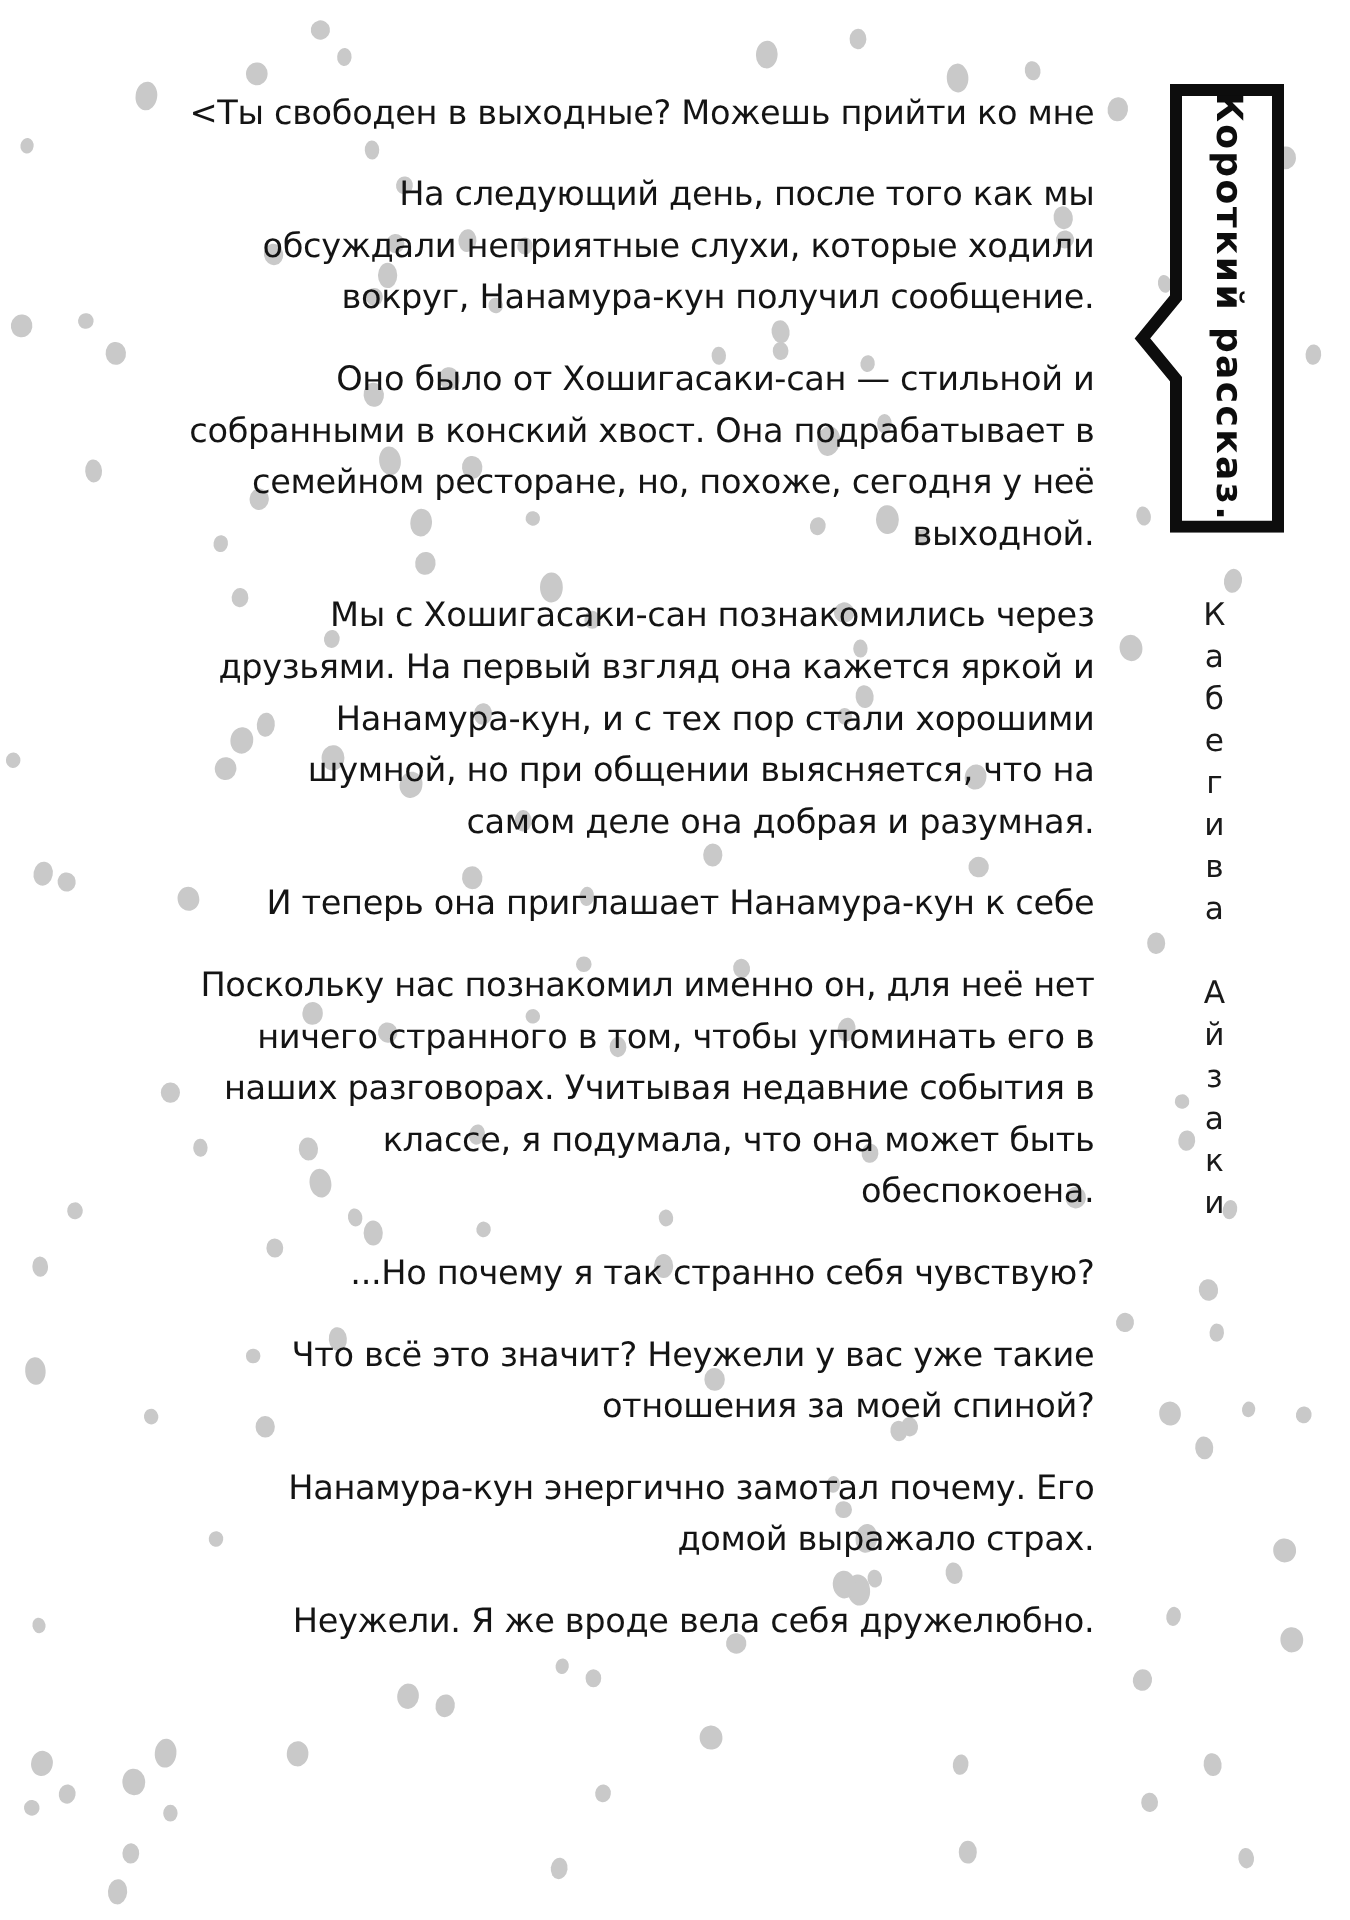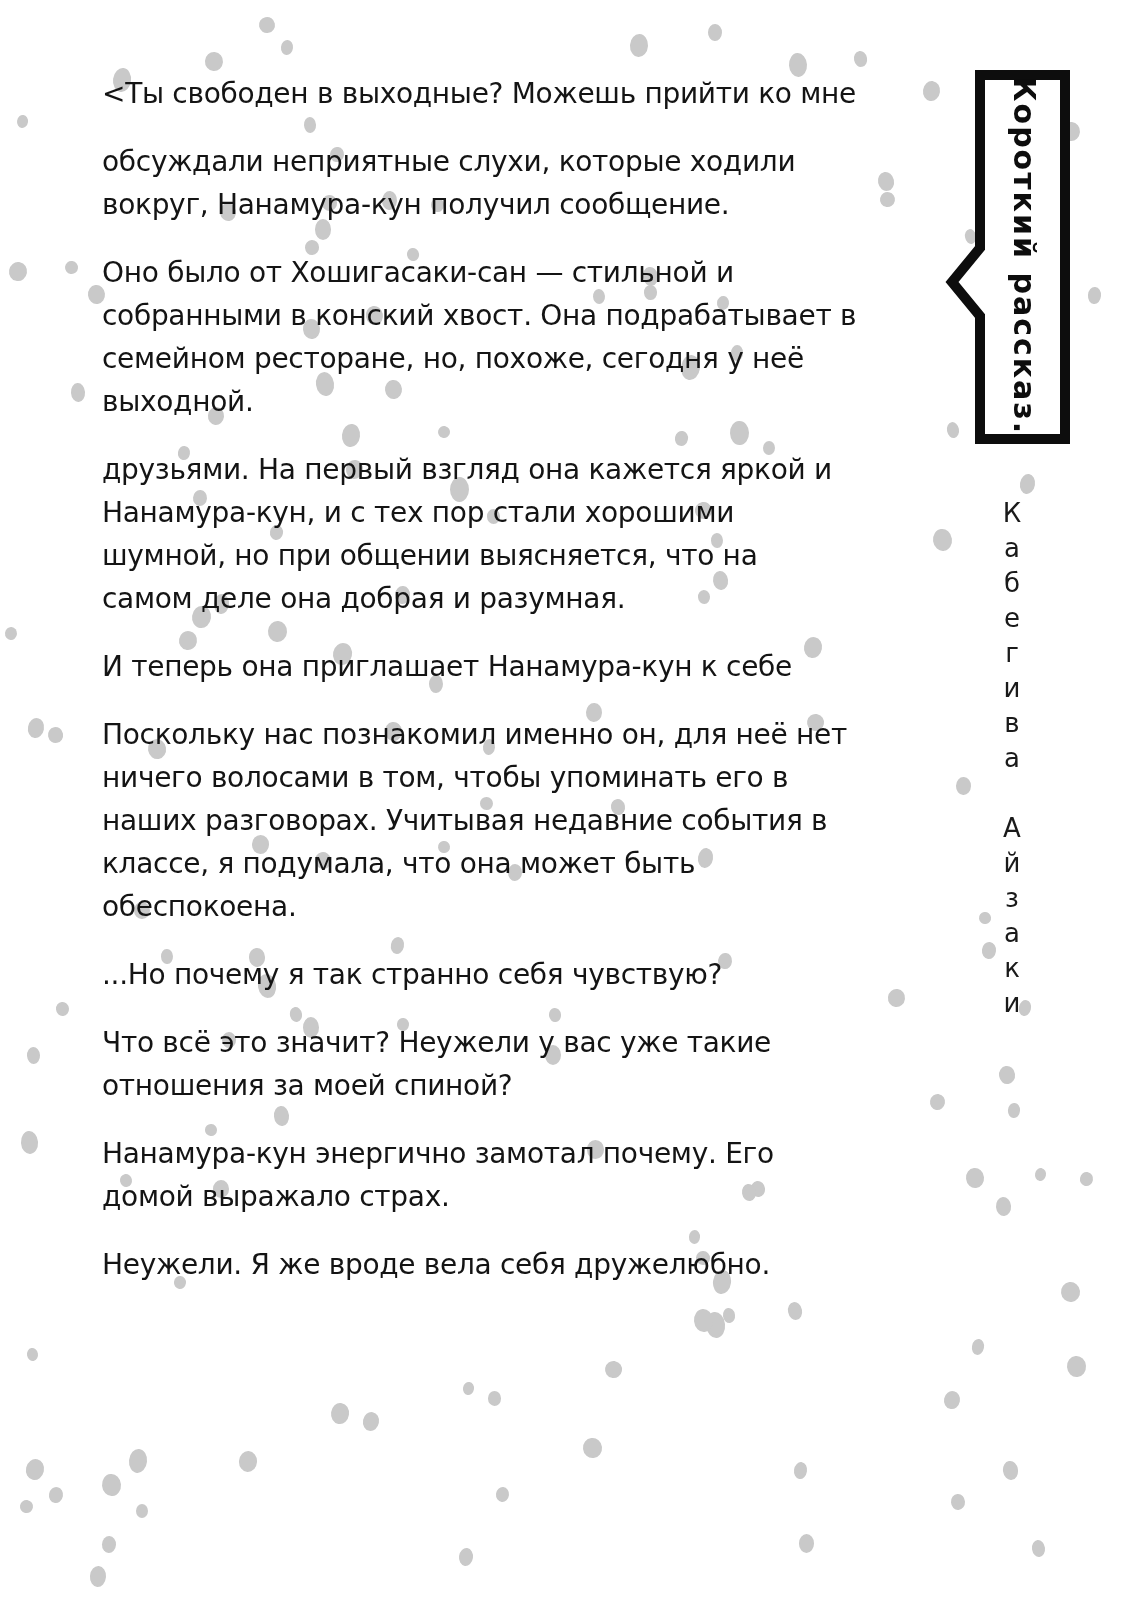--- a/index.html
+++ b/index.html
@@ -27,20 +27,21 @@
     background: #c9c9c9;
     border-radius: 50%;
   }
   
   main.story {
     position: absolute;
     z-index: 1;
     left: 102px;
     top: 72px;
     width: 810px;
+    text-align: right;
   }
   .para {
     margin: 0 0 25px 0;
   }
   .line {
     display: block;
     white-space: nowrap;
     font-size: 28px;
     line-height: 43px;
     letter-spacing: -0.3px;
@@ -247,41 +248,43 @@
     <div class="dot" style="width: 14.6px; height: 17.6px; left: 395.4px; top: 586.1px; transform: rotate(4.7deg); background: rgb(201, 201, 201);"></div>
     <div class="dot" style="width: 16.7px; height: 17.4px; left: 807.2px; top: 713.9px; transform: rotate(10.3deg); background: rgb(201, 201, 201);"></div>
     <div class="dot" style="width: 13.6px; height: 14.2px; left: 695.8px; top: 1251px; transform: rotate(1.1deg); background: rgb(201, 201, 201);"></div>
   </div>
 
 <main class="story" id="story">
     <p class="para">
       <span class="line">&lt;Ты свободен в выходные? Можешь прийти ко мне</span>
     </p>
     <p class="para">
+      <span class="line">На следующий день, после того как мы</span>
       <span class="line">обсуждали неприятные слухи, которые ходили</span>
       <span class="line">вокруг, Нанамура-кун получил сообщение.</span>
     </p>
     <p class="para">
       <span class="line">Оно было от Хошигасаки-сан — стильной и</span>
       <span class="line">собранными в конский хвост. Она подрабатывает в</span>
       <span class="line">семейном ресторане, но, похоже, сегодня у неё</span>
       <span class="line">выходной.</span>
     </p>
     <p class="para">
+      <span class="line">Мы с Хошигасаки-сан познакомились через</span>
       <span class="line">друзьями. На первый взгляд она кажется яркой и</span>
       <span class="line">Нанамура-кун, и с тех пор стали хорошими</span>
       <span class="line">шумной, но при общении выясняется, что на</span>
       <span class="line">самом деле она добрая и разумная.</span>
     </p>
     <p class="para">
       <span class="line">И теперь она приглашает Нанамура-кун к себе</span>
     </p>
     <p class="para">
       <span class="line">Поскольку нас познакомил именно он, для неё нет</span>
-      <span class="line">ничего волосами в том, чтобы упоминать его в</span>
+      <span class="line">ничего странного в том, чтобы упоминать его в</span>
       <span class="line">наших разговорах. Учитывая недавние события в</span>
       <span class="line">классе, я подумала, что она может быть</span>
       <span class="line">обеспокоена.</span>
     </p>
     <p class="para">
       <span class="line">...Но почему я так странно себя чувствую?</span>
     </p>
     <p class="para">
       <span class="line">Что всё это значит? Неужели у вас уже такие</span>
       <span class="line">отношения за моей спиной?</span>

